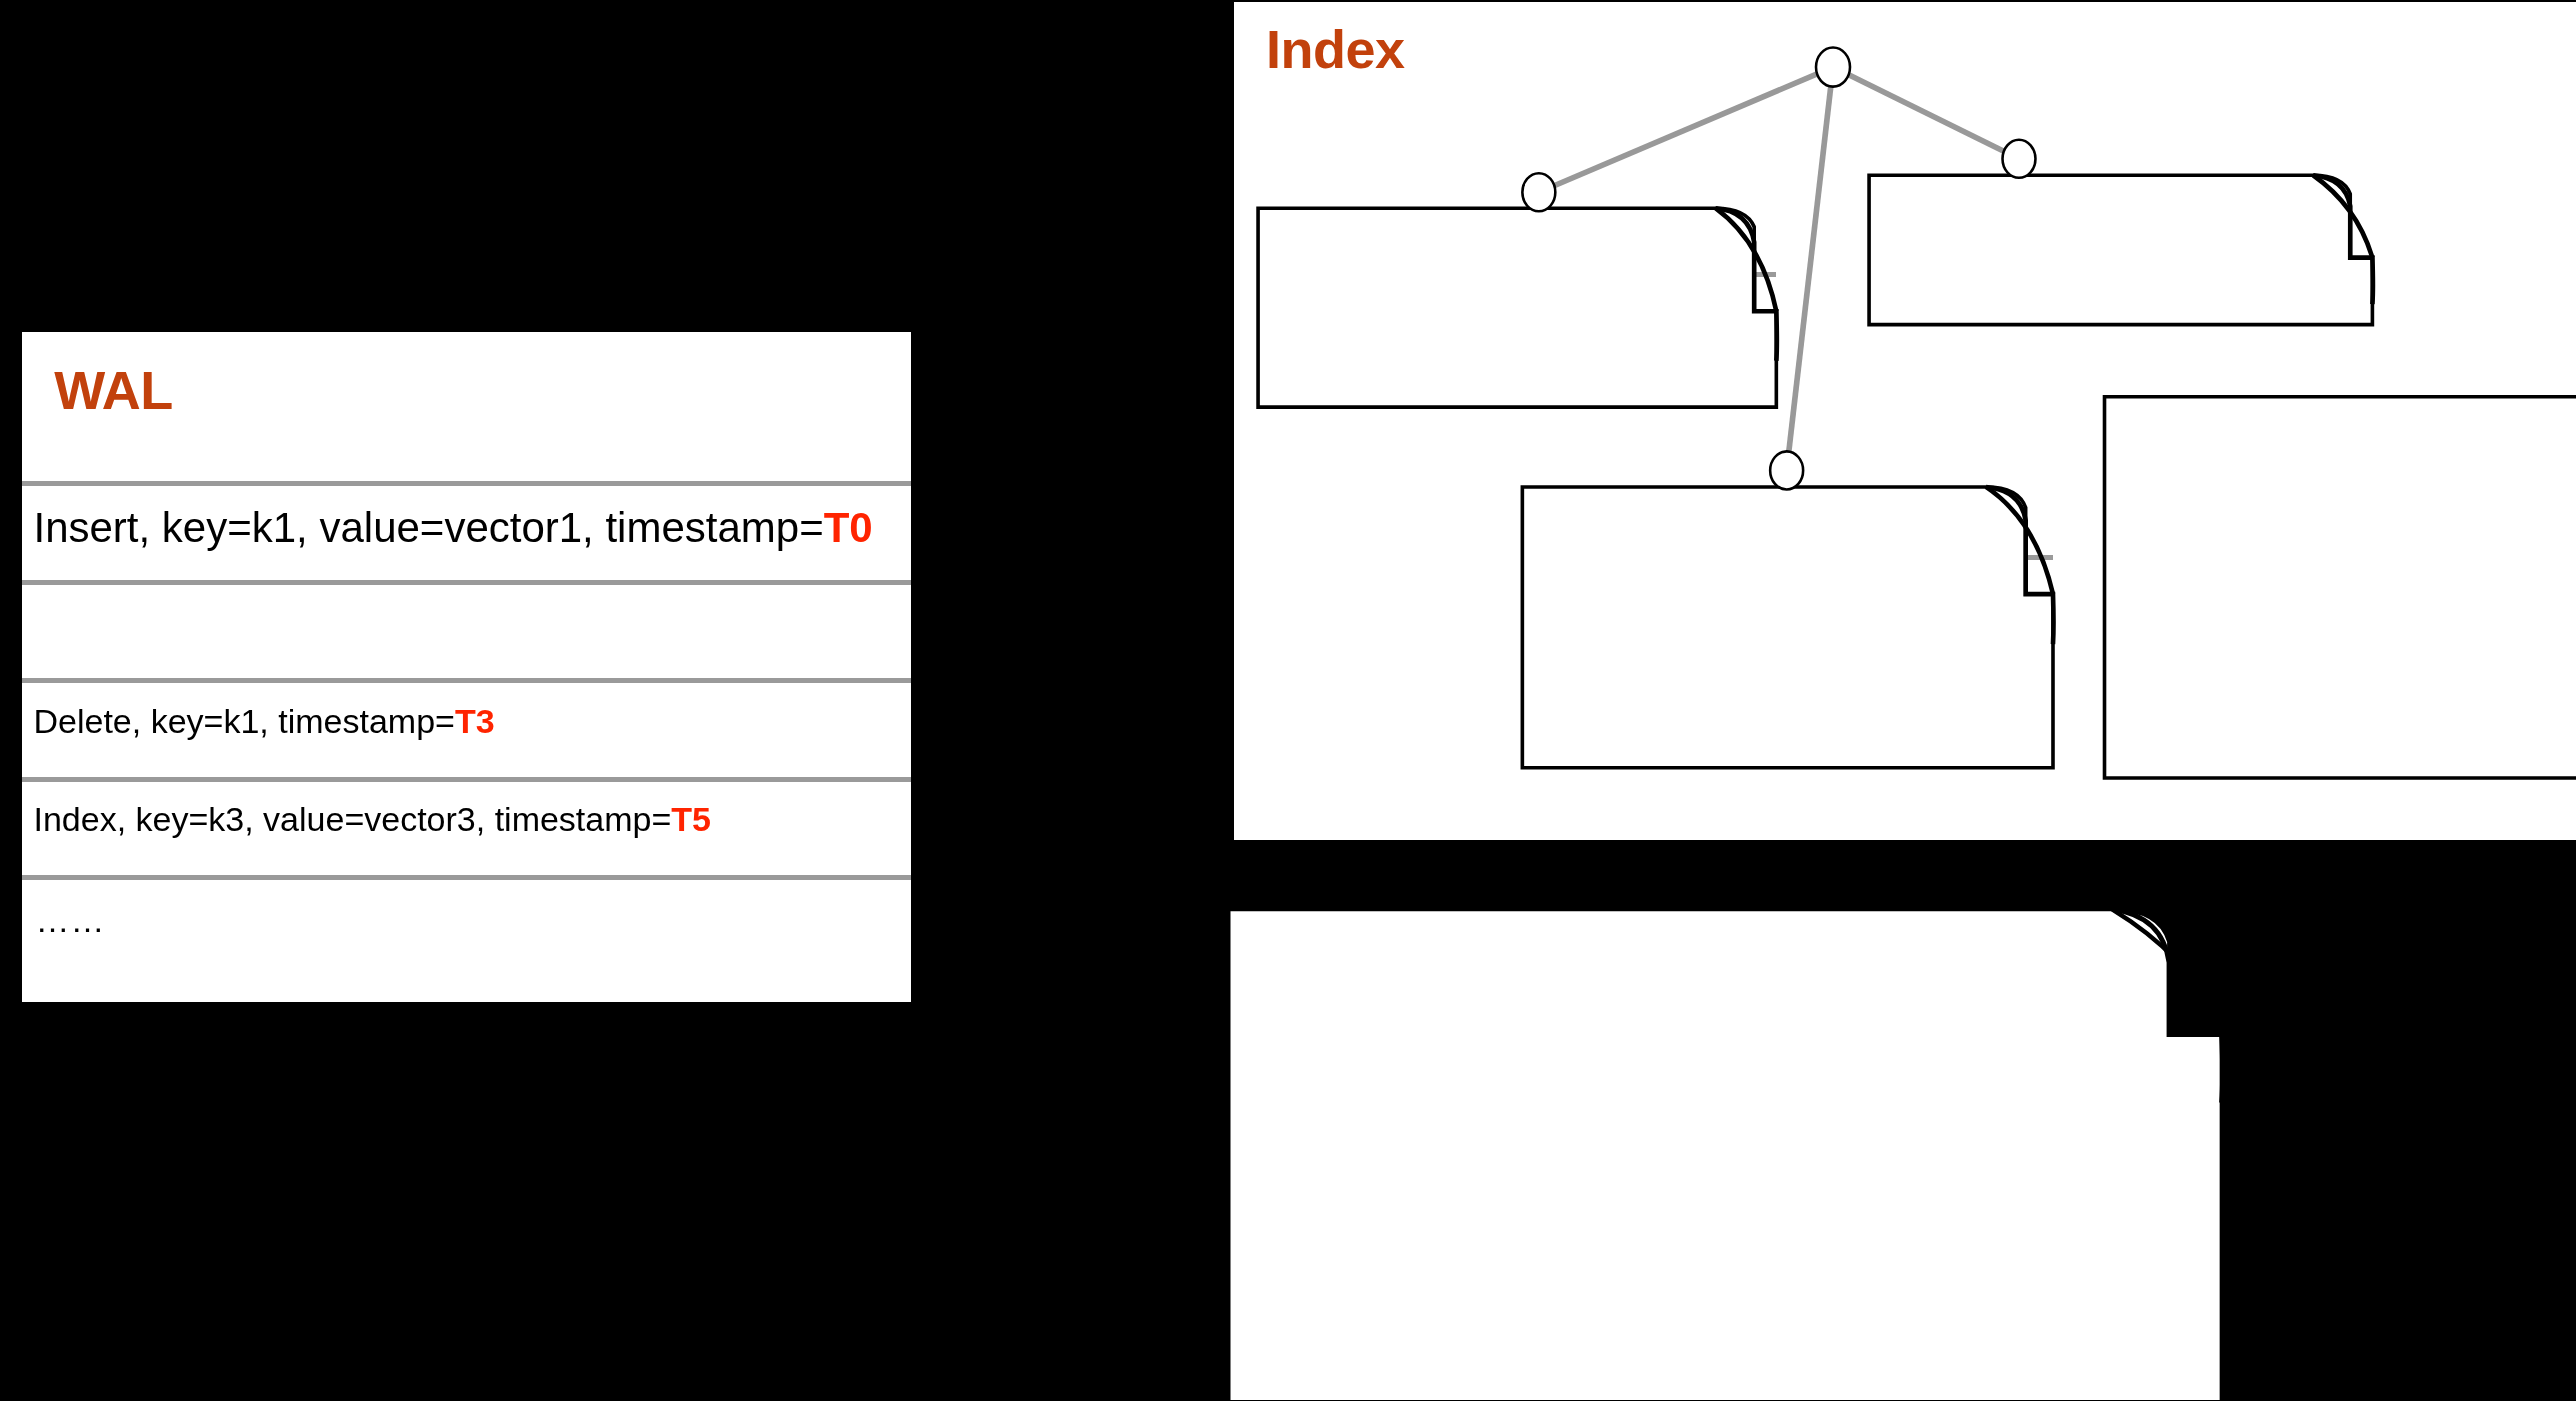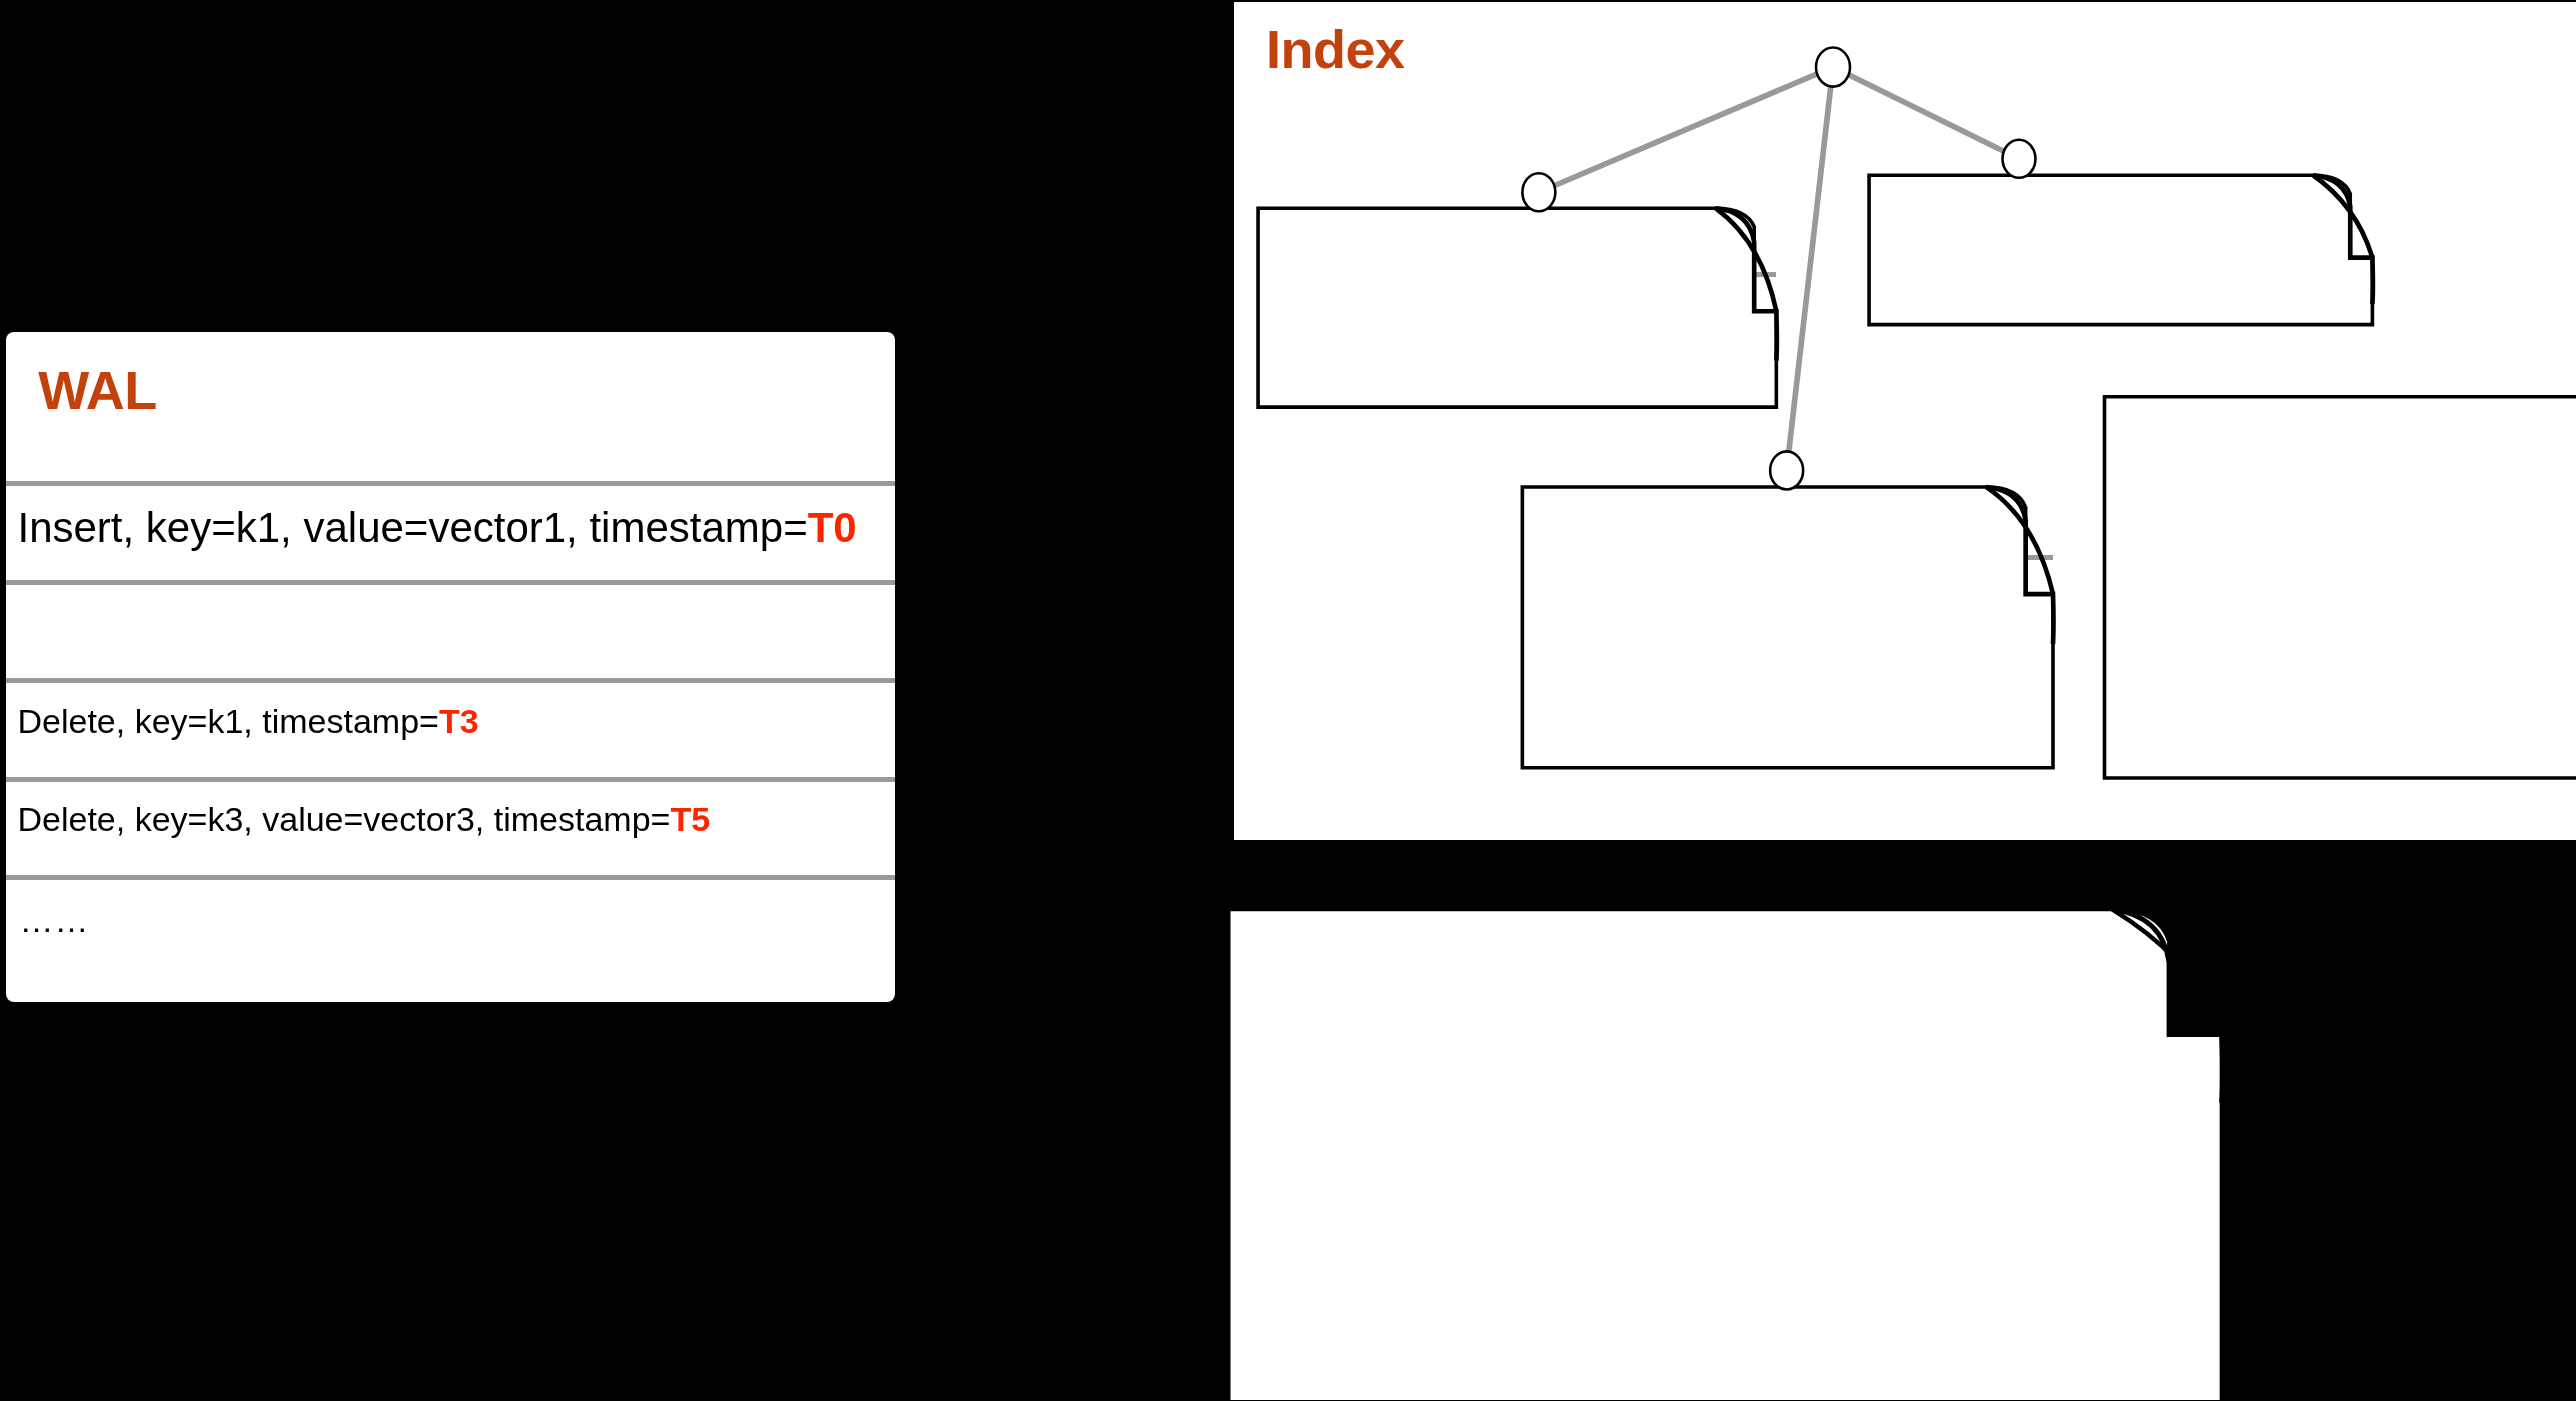--- a/index.html
+++ b/index.html
@@ -16,21 +16,22 @@
     font-family: "Liberation Sans", "DejaVu Sans", sans-serif;
   }
 
   
   .panel {
     position: absolute;
     background: #ffffff;
     box-sizing: border-box;
   }
   .panel-rounded {
-    border-radius: 8px;
+    border-radius: 0;
+    margin-left: 16px;
   }
 
   .panel-title {
     position: absolute;
     font-weight: bold;
     color: #c2410c;
     letter-spacing: -0.5px;
     white-space: nowrap;
     line-height: 1;
   }
@@ -106,21 +107,21 @@
 
     <div class="sep" style="left:0px; top:248px; width:889px;"></div>
 
     <div class="sep" style="left:0px; top:346px; width:889px;"></div>
     <div class="row-text" style="left:11.3px; top:372px; font-size:34px;">
       <span>Delete, key=k1, timestamp=</span><span class="ts">T3</span>
     </div>
 
     <div class="sep" style="left:0px; top:445px; width:889px;"></div>
     <div class="row-text" style="left:11.3px; top:470px; font-size:34px;">
-      <span>Delete, key=k3, value=vector3, timestamp=</span><span class="ts">T5</span>
+      <span>Index, key=k3, value=vector3, timestamp=</span><span class="ts">T5</span>
     </div>
 
     <div class="sep" style="left:0px; top:543px; width:889px;"></div>
     <div class="dots" style="left:13.4px; top:571px; font-size:34px;">……</div>
   </div>
 
   <div class="panel" style="left:1234px; top:2.1px; width:1580px; height:838px;">
     <div class="panel-title" style="left:32px; top:20px; font-size:54px;">Index</div>
   </div>
 

